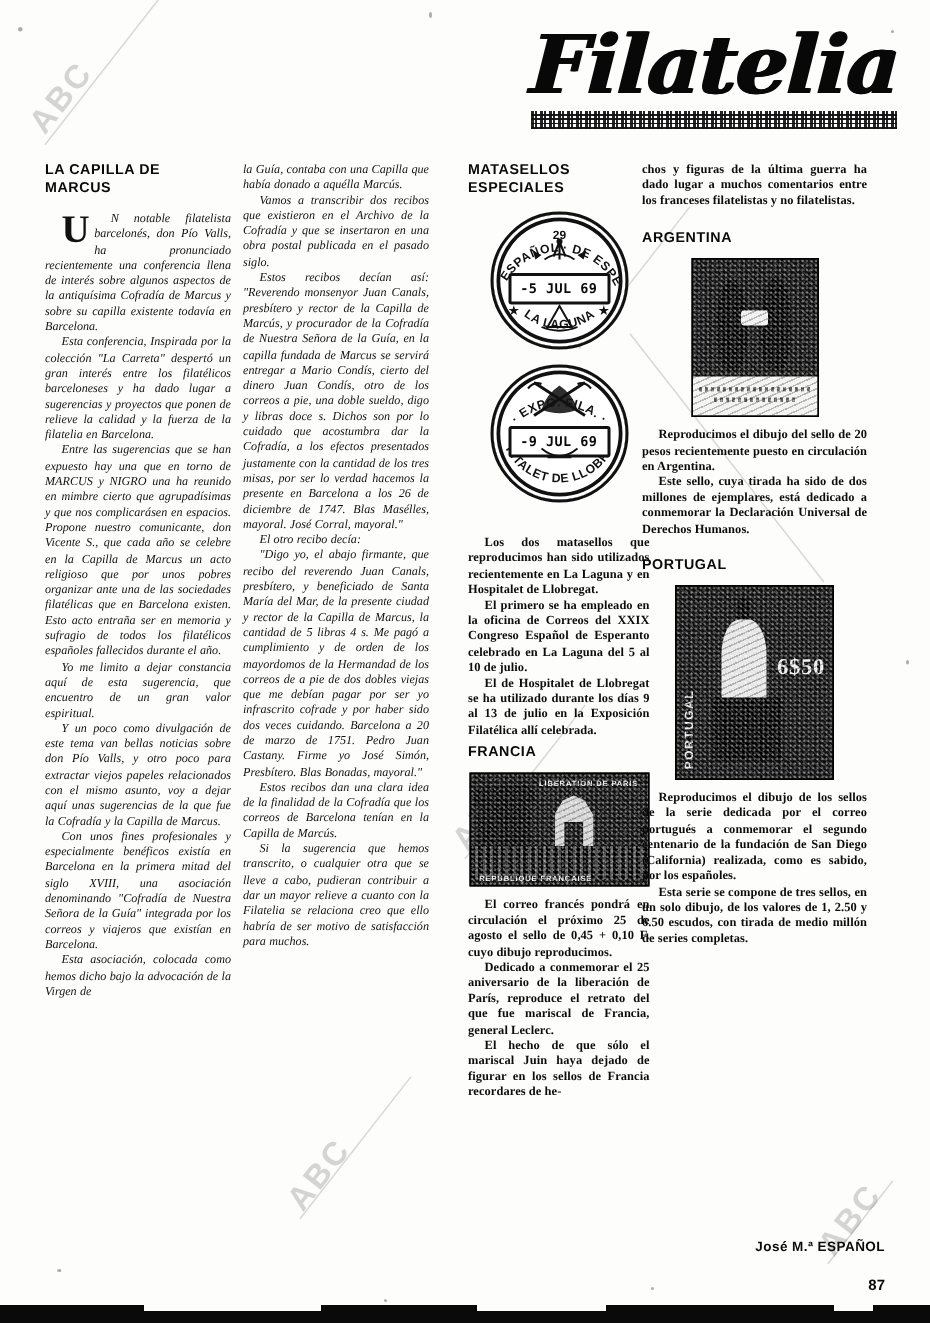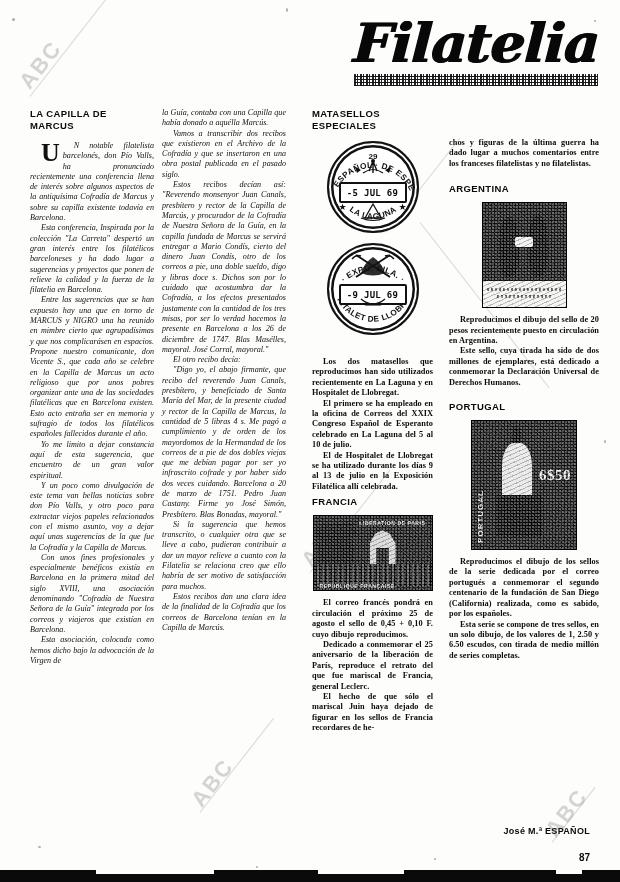--- a/index.html
+++ b/index.html
@@ -85,21 +85,21 @@
 
   
   .col {
     position: absolute;
     top: 108px;
     text-align: justify;
   }
   #col1 { left: 30px;  width: 124px; }
   #col2 { left: 162px; width: 124px; }
   #col3 { left: 312px; width: 121px; }
-  #col4 { left: 449px; width: 150px; margin-top: 30px; }
+  #col4 { left: 428px; width: 150px; }
 
   .sec-title {
     font-family: "Liberation Sans", "DejaVu Sans", sans-serif;
     font-weight: 700;
     font-size: 9.5px;
     line-height: 12px;
     letter-spacing: .4px;
     text-align: left;
     margin: 0 0 9px 0;
     color: #0a0a0a;
@@ -400,22 +400,22 @@
     <p class="body">Con unos fines profesionales y especialmente benéficos existía en Barcelona en la primera mitad del siglo XVIII, una asociación denominando "Cofradía de Nuestra Señora de la Guía" integrada por los correos y viajeros que existían en Barcelona.</p>
     <p class="body">Esta asociación, colocada como hemos dicho bajo la advocación de la Virgen de</p>
   </div>
 
   <div class="col" id="col2">
     <p class="body" style="text-indent:0">la Guía, contaba con una Capilla que había donado a aquélla Marcús.</p>
     <p class="body">Vamos a transcribir dos recibos que existieron en el Archivo de la Cofradía y que se insertaron en una obra postal publicada en el pasado siglo.</p>
     <p class="body">Estos recibos decían así: "Reverendo monsenyor Juan Canals, presbítero y rector de la Capilla de Marcús, y procurador de la Cofradía de Nuestra Señora de la Guía, en la capilla fundada de Marcus se servirá entregar a Mario Condís, cierto del dinero Juan Condís, otro de los correos a pie, una doble sueldo, digo y libras doce s. Dichos son por lo cuidado que acostumbra dar la Cofradía, a los efectos presentados justamente con la cantidad de los tres misas, por ser lo verdad hacemos la presente en Barcelona a los 26 de diciembre de 1747. Blas Masélles, mayoral. José Corral, mayoral."</p>
     <p class="body">El otro recibo decía:</p>
     <p class="body">"Digo yo, el abajo firmante, que recibo del reverendo Juan Canals, presbítero, y beneficiado de Santa María del Mar, de la presente ciudad y rector de la Capilla de Marcus, la cantidad de 5 libras 4 s. Me pagó a cumplimiento y de orden de los mayordomos de la Hermandad de los correos de a pie de dos dobles viejas que me debían pagar por ser yo infrascrito cofrade y por haber sido dos veces cuidando. Barcelona a 20 de marzo de 1751. Pedro Juan Castany. Firme yo José Simón, Presbítero. Blas Bonadas, mayoral."</p>
+    <p class="body">Estos recibos dan una clara idea de la finalidad de la Cofradía que los correos de Barcelona tenían en la Capilla de Marcús.</p>
     <p class="body">Si la sugerencia que hemos transcrito, o cualquier otra que se lleve a cabo, pudieran contribuir a dar un mayor relieve a cuanto con la Filatelia se relaciona creo que ello habría de ser motivo de satisfacción para muchos.</p>
-    <p class="body">Estos recibos dan una clara idea de la finalidad de la Cofradía que los correos de Barcelona tenían en la Capilla de Marcús.</p>
   </div>
 
   <div class="col" id="col3">
     <div class="sec-title">
       <span>MATASELLOS</span><br>
       <span>ESPECIALES</span>
     </div>
 
     <div class="pm-wrap">
       <div class="pm"></div>

